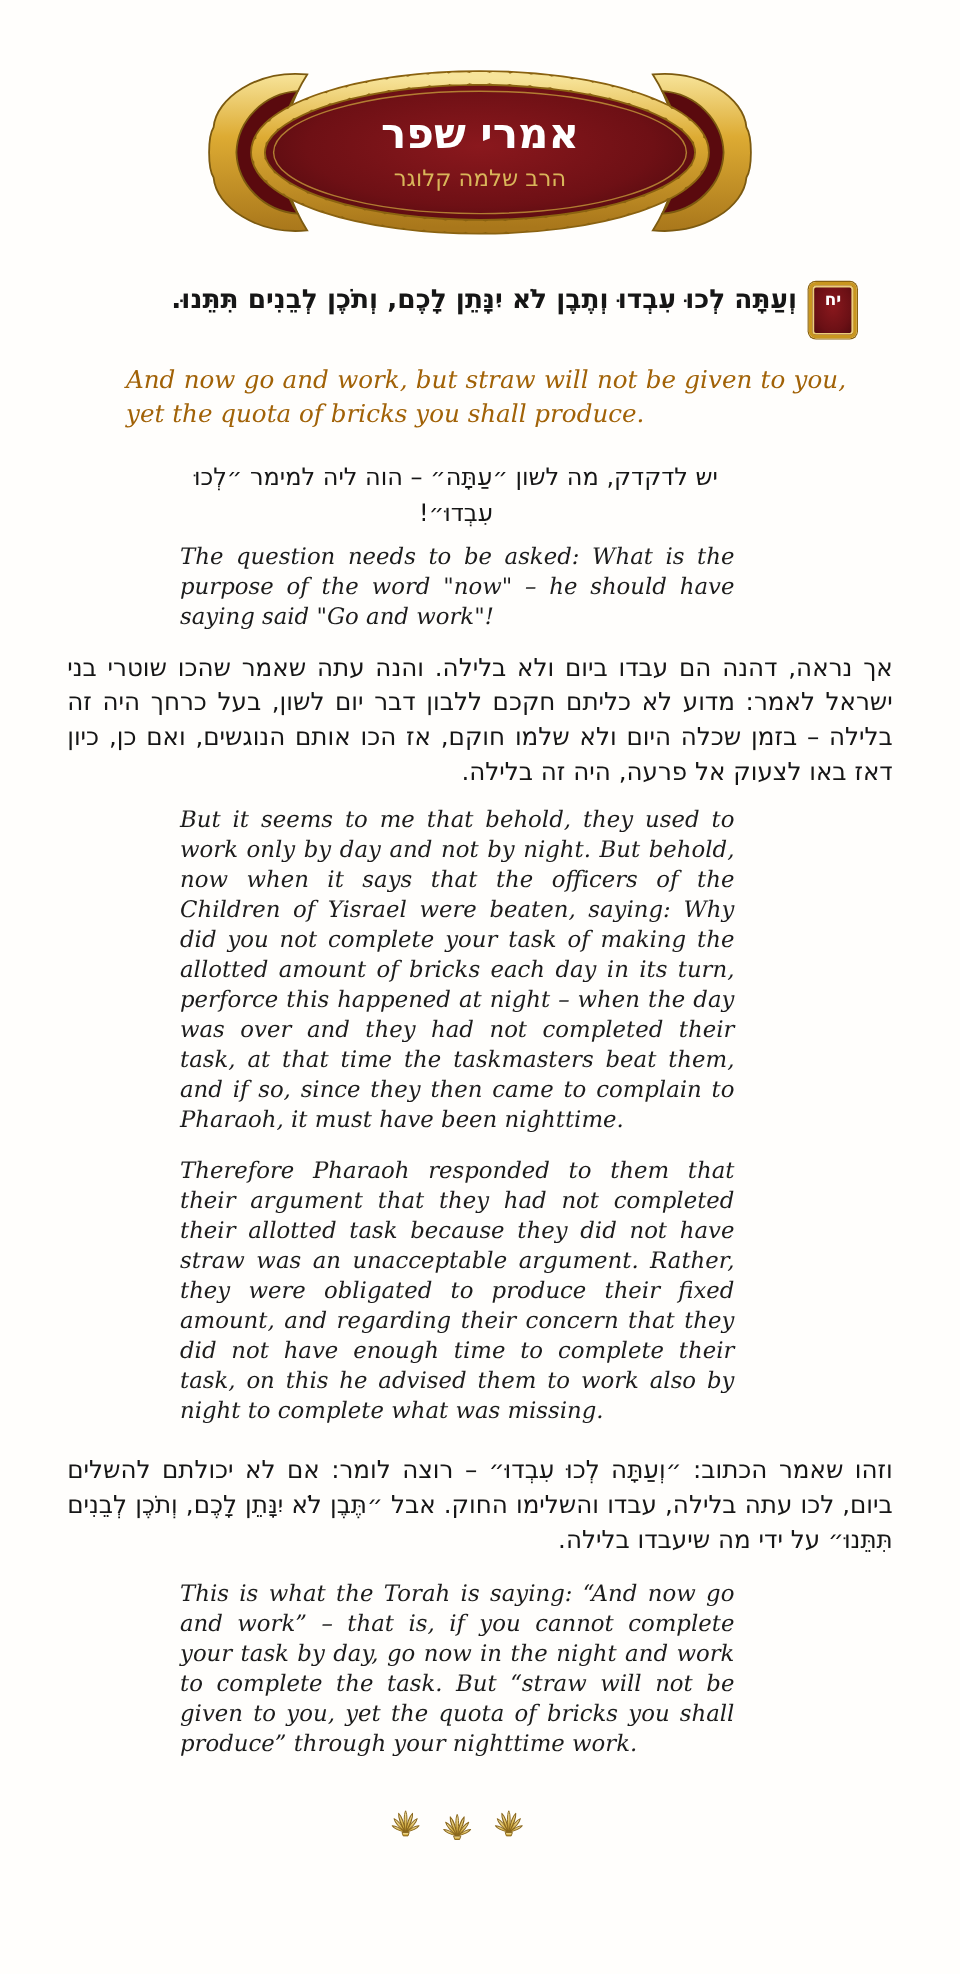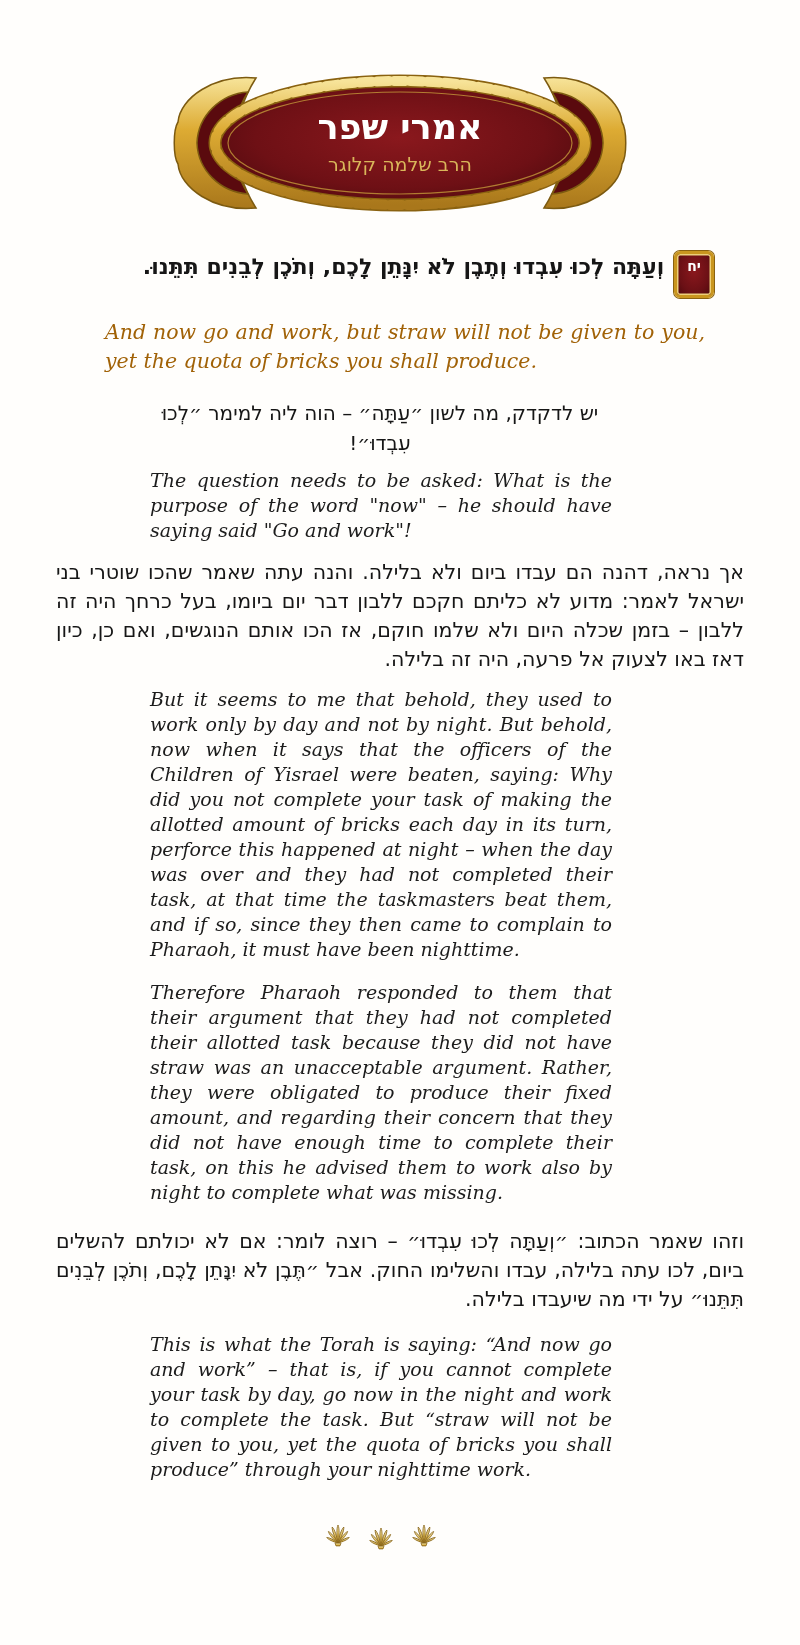--- a/index.html
+++ b/index.html
@@ -9,21 +9,21 @@
     font-family: "DejaVu Sans", sans-serif;
     color: #161616;
   }
   .page {
     width: 800px;
     height: 1645px;
     overflow: hidden;
     background: #fffefc;
   }
   .banner-wrap {
-    padding-top: 72px;
+    padding-top: 56px;
     display: flex;
     justify-content: center;
   }
   
   .verse-heb {
     margin: 36px 86px 0 60px;
     direction: rtl;
     text-align: justify;
     font-weight: bold;
     font-size: 22px;
@@ -141,21 +141,21 @@
 
   <section>
     <p class="verse-heb"><span class="verse-badge">יח</span><span>וְעַתָּה לְכוּ עִבְדוּ וְתֶבֶן לֹא יִנָּתֵן לָכֶם, וְתֹכֶן לְבֵנִים תִּתֵּנוּ.</span></p>
     <p class="verse-eng">And now go and work, but straw will not be given to you, yet the quota of bricks you shall produce.</p>
   </section>
 
   <section>
     <p class="heb-line" style="margin-top:22px;">יש לדקדק, מה לשון ״עַתָּה״ – הוה ליה למימר ״לְכוּ עִבְדוּ״!</p>
     <p class="eng" style="margin-top:10px;">The question needs to be asked: What is the purpose of the word "now" – he should have saying said "Go and work"!</p>
 
-    <p class="heb-para" style="margin-top:15px;">אך נראה, דהנה הם עבדו ביום ולא בלילה. והנה עתה שאמר שהכו שוטרי בני ישראל לאמר: מדוע לא כליתם חקכם ללבון דבר יום ביומו, בעל כרחך היה זה ללבון – בזמן שכלה היום ולא שלמו חוקם, אז הכו אותם הנוגשים, ואם כן, כיון דאז באו לצעוק אל פרעה, היה זה בלילה.</p>
+    <p class="heb-para" style="margin-top:15px;">אך נראה, דהנה הם עבדו ביום ולא בלילה. והנה עתה שאמר שהכו שוטרי בני ישראל לאמר: מדוע לא כליתם חקכם ללבון דבר יום לשון, בעל כרחך היה זה בלילה – בזמן שכלה היום ולא שלמו חוקם, אז הכו אותם הנוגשים, ואם כן, כיון דאז באו לצעוק אל פרעה, היה זה בלילה.</p>
     <p class="eng" style="margin-top:13px;">But it seems to me that behold, they used to work only by day and not by night. But behold, now when it says that the officers of the Children of Yisrael were beaten, saying: Why did you not complete your task of making the allotted amount of bricks each day in its turn, perforce this happened at night – when the day was over and they had not completed their task, at that time the taskmasters beat them, and if so, since they then came to complain to Pharaoh, it must have been nighttime.</p>
 
     <p class="eng" style="margin-top:18px;">Therefore Pharaoh responded to them that their argument that they had not completed their allotted task because they did not have straw was an unacceptable argument. Rather, they were obligated to produce their fixed amount, and regarding their concern that they did not have enough time to complete their task, on this he advised them to work also by night to complete what was missing.</p>
 
     <p class="heb-para" style="margin-top:22px;">וזהו שאמר הכתוב: ״וְעַתָּה לְכוּ עִבְדוּ״ – רוצה לומר: אם לא יכולתם להשלים ביום, לכו עתה בלילה, עבדו והשלימו החוק. אבל ״תֶּבֶן לֹא יִנָּתֵן לָכֶם, וְתֹכֶן לְבֵנִים תִּתֵּנוּ״ על ידי מה שיעבדו בלילה.</p>
     <p class="eng" style="margin-top:18px;">This is what the Torah is saying: “And now go and work” – that is, if you cannot complete your task by day, go now in the night and work to complete the task. But “straw will not be given to you, yet the quota of bricks you shall produce” through your nighttime work.</p>
   </section>
 
   <footer class="footer-ornaments">
     <svg class="shell" viewBox="0 0 24 24">

